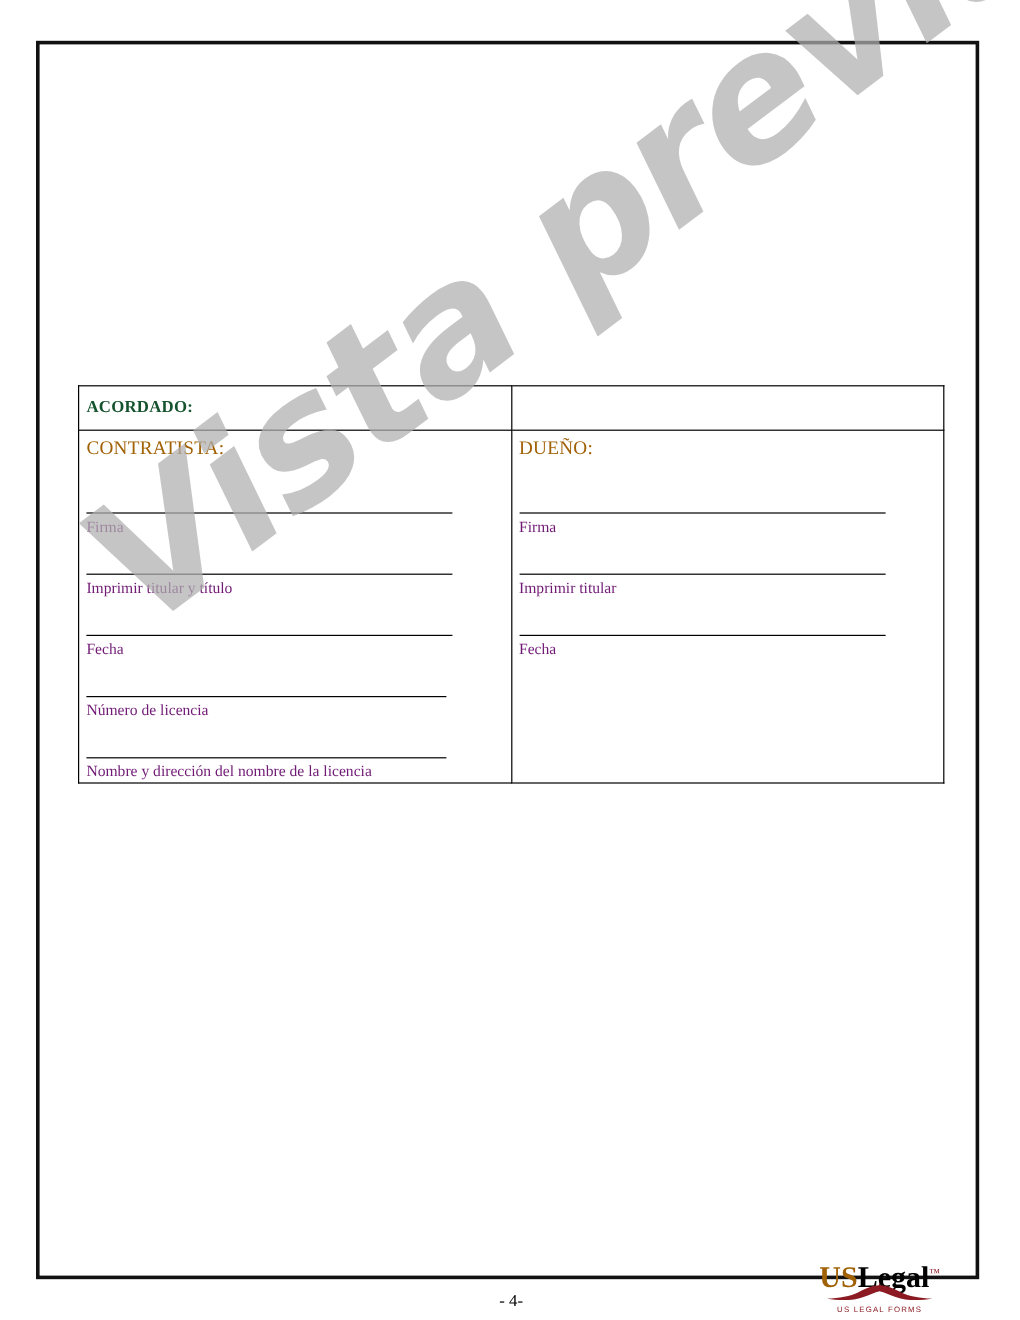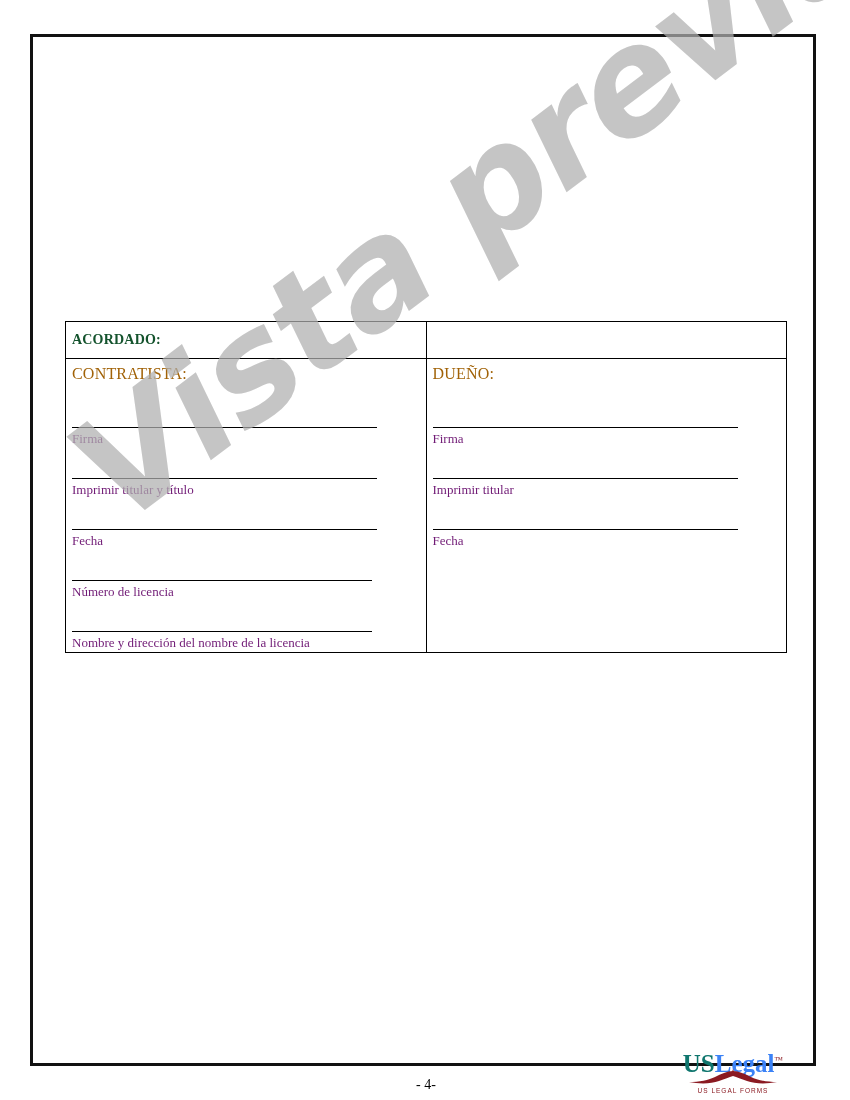--- a/index.html
+++ b/index.html
@@ -137,24 +137,24 @@
   .logo-text {
     font-family: "Liberation Serif", serif;
     font-size: 25px;
     letter-spacing: 0px;
     color: #8b1a22;
     font-weight: bold;
     line-height: 26px;
     white-space: nowrap;
   }
   .logo-text .us {
-    color: #0f766e;
+    color: #a16207;
   }
   .logo-text .legal {
-    color: #3b82f6;
+    color: #000000;
   }
   .logo-tm {
     font-size: 9px;
     vertical-align: super;
     font-weight: normal;
   }
   .logo-sub {
     font-family: "Liberation Sans", sans-serif;
     font-size: 6.5px;
     color: #8b1a22;

